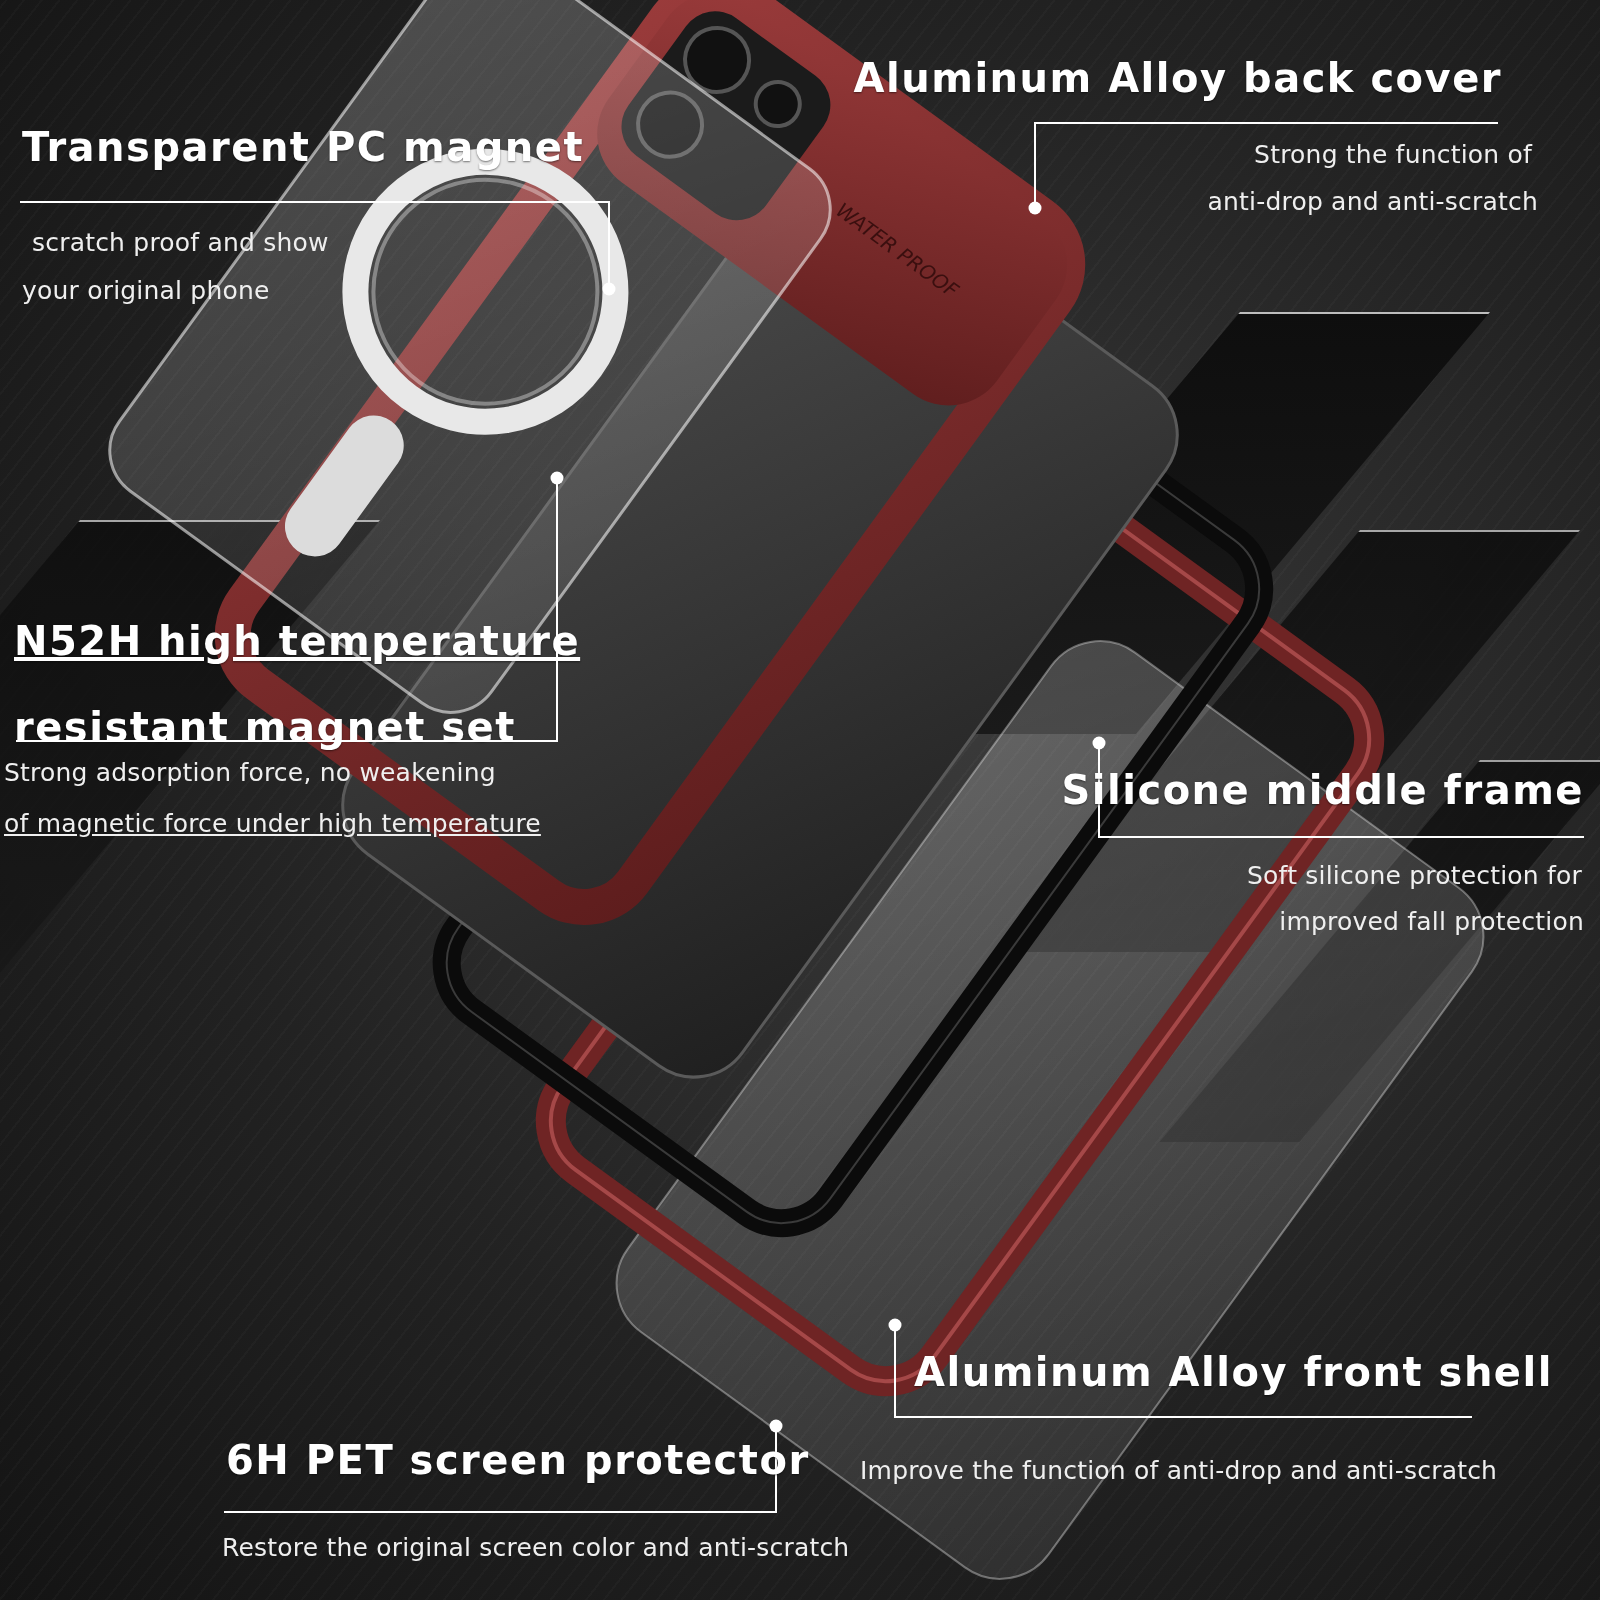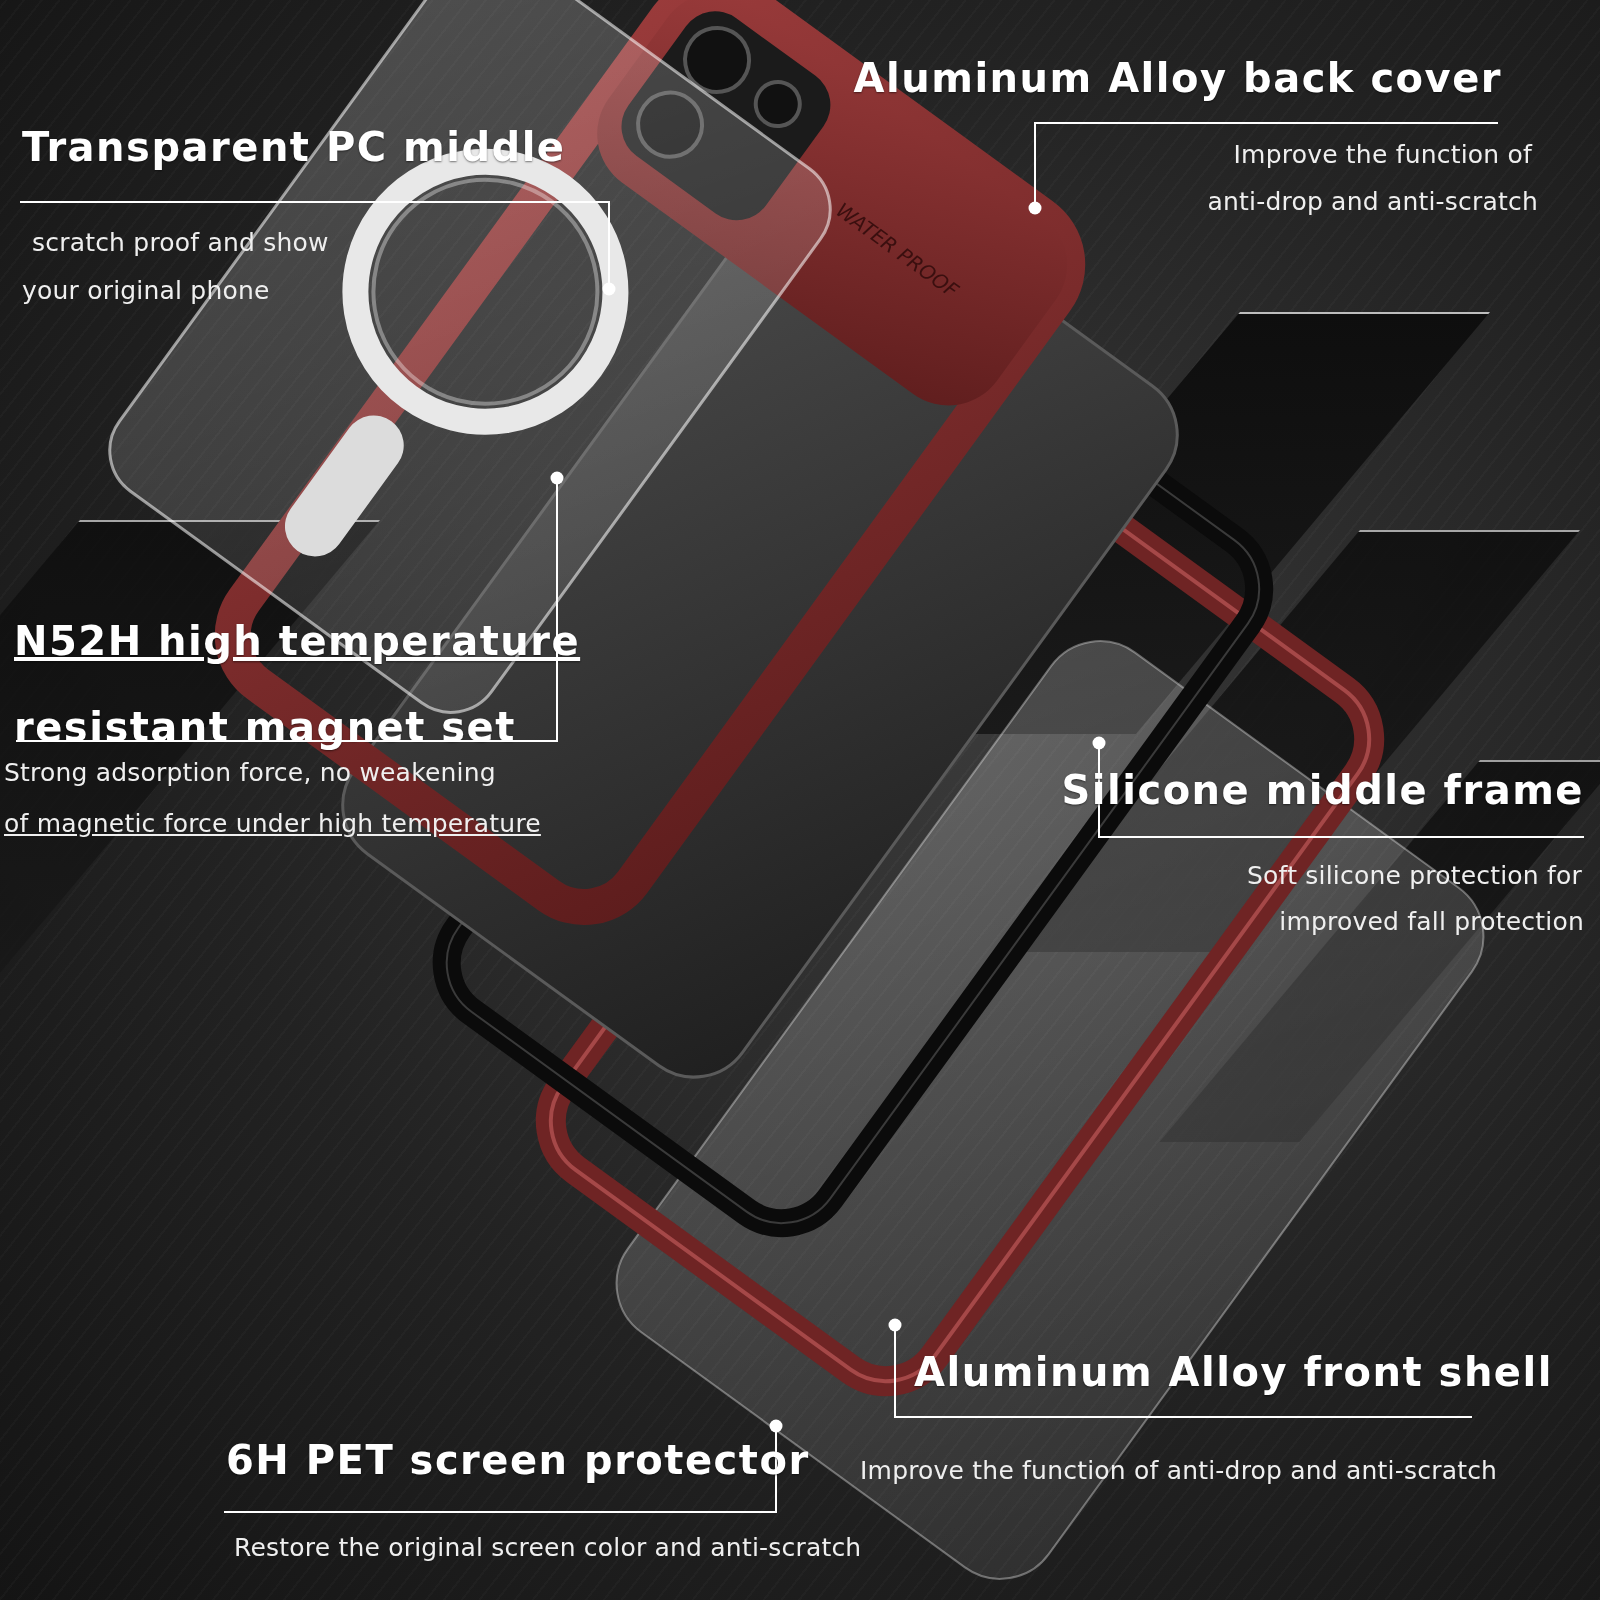--- a/index.html
+++ b/index.html
@@ -88,34 +88,34 @@
 
   <g transform="translate(470,330) rotate(36)">
     <rect x="-230" y="-330" width="460" height="660" rx="50" fill="url(#glass)" stroke="rgba(255,255,255,0.55)" stroke-width="3"></rect>
     <circle cx="-10" cy="-40" r="130" fill="none" stroke="#e8e8e8" stroke-width="26"></circle>
     <circle cx="-10" cy="-40" r="112" fill="none" stroke="rgba(255,255,255,0.35)" stroke-width="4"></circle>
     <rect x="-40" y="120" width="60" height="160" rx="30" fill="#dcdcdc"></rect>
   </g>
 </svg>
 
 <div>
-  <div class="callout-text title" style="left:22px;top:124px;">Transparent PC middle</div>
+  <div class="callout-text title" style="left:22px;top:124px;">Transparent PC magnet</div>
   <div class="line" style="left:20px;top:201px;width:590px;height:2px;"></div>
   <div class="line" style="left:608px;top:201px;width:2px;height:88px;"></div>
   <div class="dot" style="left:609px;top:289px;"></div>
   <div class="callout-text desc" style="left:32px;top:228px;">scratch proof and show</div>
   <div class="callout-text desc" style="left:22px;top:276px;">your original phone</div>
 </div>
 
 <div>
   <div class="callout-text title right" style="right:98px;top:55px;">Aluminum Alloy back cover</div>
   <div class="line" style="left:1034px;top:122px;width:464px;height:2px;"></div>
   <div class="line" style="left:1034px;top:122px;width:2px;height:86px;"></div>
   <div class="dot" style="left:1035px;top:208px;"></div>
-  <div class="callout-text desc right" style="right:68px;top:140px;">Improve the function of</div>
+  <div class="callout-text desc right" style="right:68px;top:140px;">Strong the function of</div>
   <div class="callout-text desc right" style="right:62px;top:187px;">anti-drop and anti-scratch</div>
 </div>
 
 <div>
   <div class="callout-text title" style="left:14px;top:618px;text-decoration:underline;">N52H high temperature</div>
   <div class="callout-text title" style="left:14px;top:676px;margin-top:28px;">resistant magnet set</div>
   <div class="line" style="left:16px;top:740px;width:542px;height:2px;"></div>
   <div class="line" style="left:556px;top:478px;width:2px;height:264px;"></div>
   <div class="dot" style="left:557px;top:478px;"></div>
   <div class="callout-text desc" style="left:4px;top:758px;">Strong adsorption force, no weakening</div>
@@ -137,14 +137,14 @@
   <div class="line" style="left:894px;top:1416px;width:578px;height:2px;"></div>
   <div class="callout-text title" style="left:914px;top:1349px;">Aluminum Alloy front shell</div>
   <div class="callout-text desc" style="left:860px;top:1456px;">Improve the function of anti-drop and anti-scratch</div>
 </div>
 
 <div>
   <div class="dot" style="left:776px;top:1426px;"></div>
   <div class="line" style="left:775px;top:1426px;width:2px;height:86px;"></div>
   <div class="line" style="left:224px;top:1511px;width:553px;height:2px;"></div>
   <div class="callout-text title" style="left:226px;top:1437px;">6H PET screen protector</div>
-  <div class="callout-text desc" style="left:222px;top:1533px;margin-left:12px;">Restore the original screen color and anti-scratch</div>
+  <div class="callout-text desc" style="left:222px;top:1533px;">Restore the original screen color and anti-scratch</div>
 </div>
 
 </body></html>

